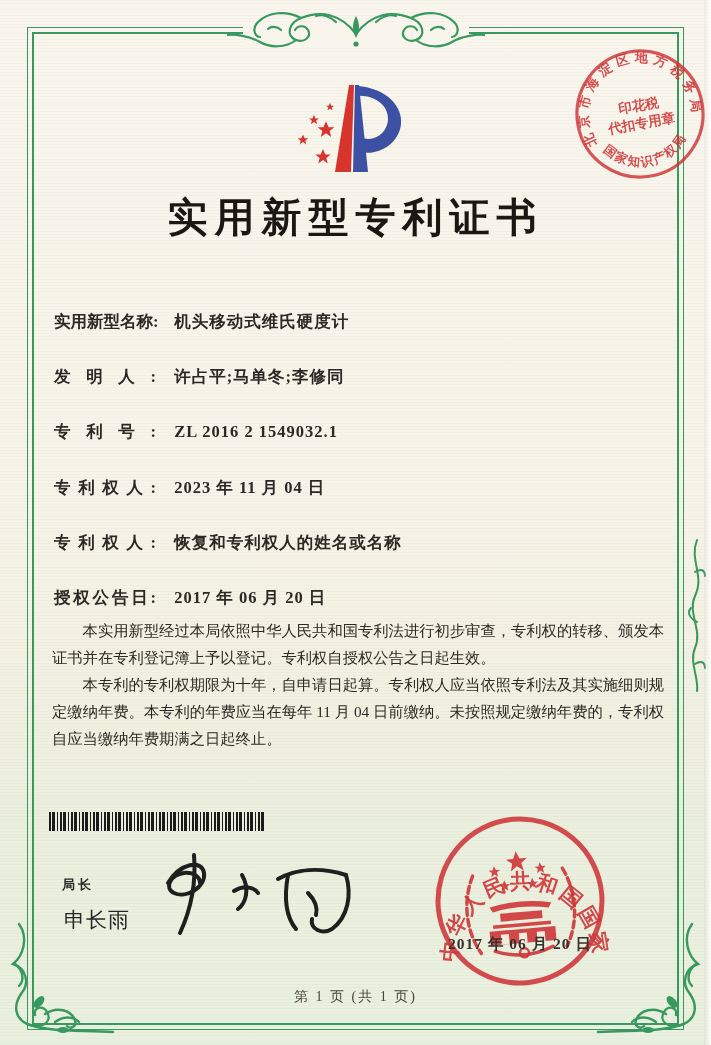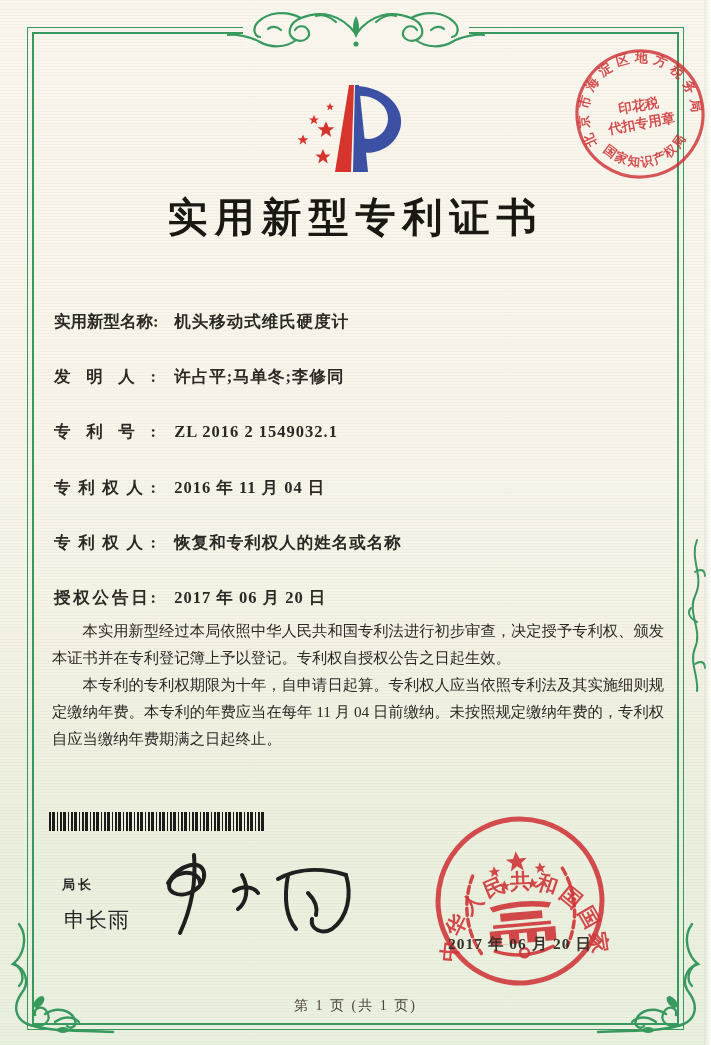--- a/index.html
+++ b/index.html
@@ -67,21 +67,21 @@
   .sig-name  { position:absolute; left:64px; top:906px; font-size:21px; letter-spacing:1px; color:#262626; font-weight:400; font-family:"Liberation Sans","DejaVu Sans",sans-serif; }
   .signature { position:absolute; left:150px; top:845px; width:235px; height:97px; }
 
   .office-seal { position:absolute; left:425px; top:806px; width:190px; height:190px; transform:rotate(-5deg); opacity:0.93; }
   .seal-date {
     position:absolute; left:448px; top:934px; font-size:15.5px; font-weight:700;
     color:#35322c; letter-spacing:1px; z-index:5;
   }
   .footer {
     position:absolute; left:0; width:100%; top:988px; text-align:center;
-    font-size:14px; letter-spacing:2px; color:#4a453c;margin-top:9px;
+    font-size:14px; letter-spacing:2px; color:#4a453c;
   }
 </style>
 </head>
 <body>
 
 <div class="page">
   <div class="texture"></div>
 
   <div class="frame-outer"></div>
   <div class="frame-inner"></div>
@@ -180,34 +180,34 @@
     <div class="field-row row2">
       <span class="flabel">发明人:</span>
       <span class="fvalue">许占平;马单冬;李修同</span>
     </div>
     <div class="field-row row3">
       <span class="flabel">专利号:</span>
       <span class="fvalue">ZL 2016 2 1549032.1</span>
     </div>
     <div class="field-row row4">
       <span class="flabel">专利权人:</span>
-      <span class="fvalue">2016 年 11 月 04 日</span>
+      <span class="fvalue">2023 年 11 月 04 日</span>
     </div>
     <div class="field-row row5">
       <span class="flabel">专利权人:</span>
       <span class="fvalue">恢复和专利权人的姓名或名称</span>
     </div>
     <div class="field-row row6">
       <span class="flabel">授权公告日:</span>
       <span class="fvalue">2017 年 06 月 20 日</span>
     </div>
   </div>
 
   <div class="paragraphs">
-    <p>本实用新型经过本局依照中华人民共和国专利法进行初步审查，决定授予专利权、颁发本证书并在专利登记簿上予以登记。专利权自授权公告之日起生效。</p>
+    <p>本实用新型经过本局依照中华人民共和国专利法进行初步审查，专利权的转移、颁发本证书并在专利登记簿上予以登记。专利权自授权公告之日起生效。</p>
     <p>本专利的专利权期限为十年，自申请日起算。专利权人应当依照专利法及其实施细则规定缴纳年费。本专利的年费应当在每年 11 月 04 日前缴纳。未按照规定缴纳年费的，专利权自应当缴纳年费期满之日起终止。</p>
   </div>
 
   <div class="barcode"></div>
 
   <div class="sig-title">局长</div>
   <div class="sig-name">申长雨</div>
   <svg class="signature" viewBox="0 0 235 97">
     <g stroke="#1f1f1f" stroke-width="4" fill="none" stroke-linecap="round" stroke-linejoin="round">
       <path d="M18,38 C30,18 52,14 54,28 C56,42 36,54 24,48 C14,43 20,30 34,28 C44,27 50,32 50,38"></path>

